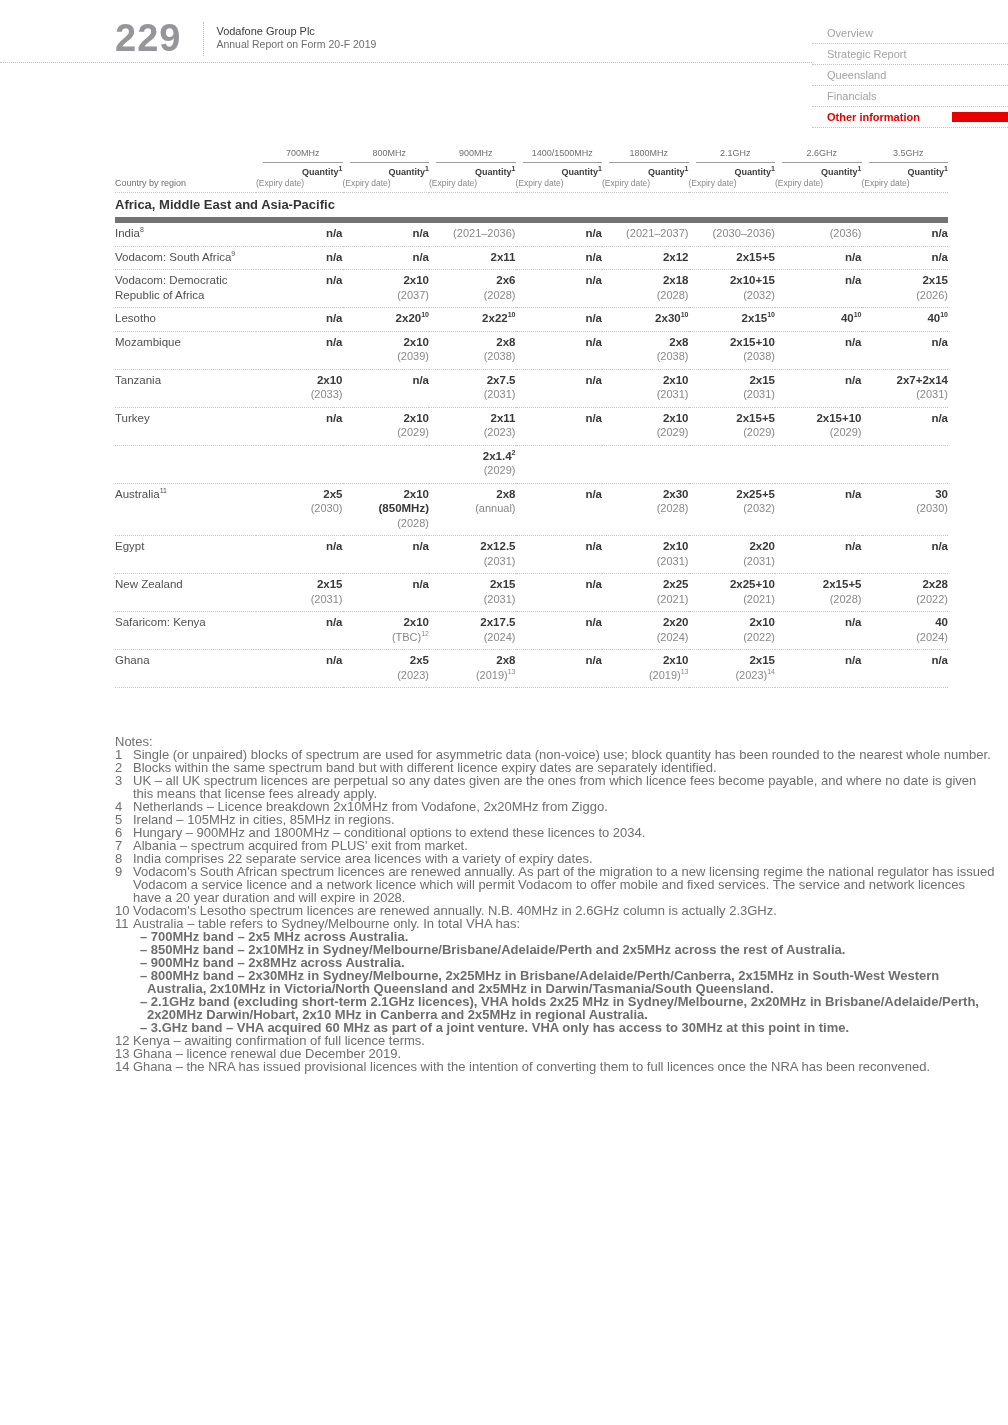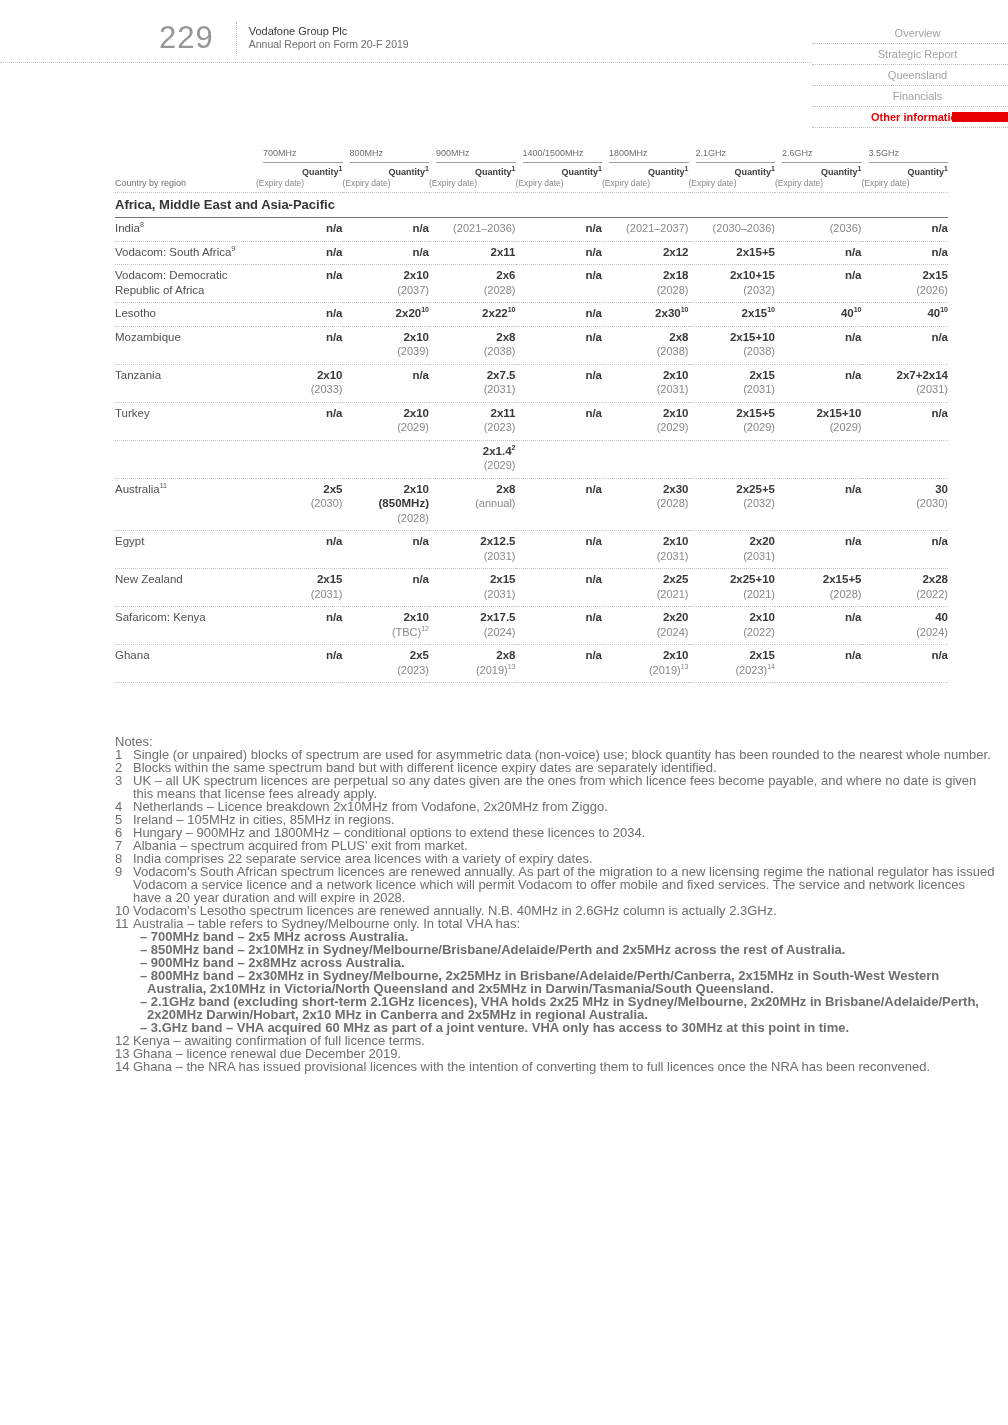--- a/index.html
+++ b/index.html
@@ -8,48 +8,48 @@
     position:relative;
     width:1008px; height:1425px;
     font-family:"Liberation Sans", sans-serif;
     color:#4a4a4c;
     overflow:hidden;
   }
   sup { font-size:7px; vertical-align:super; line-height:0; }
 
   
   .hdr { position:absolute; left:115px; top:20px; display:flex; align-items:flex-start; }
-  .page-num { font-size:31px; color:#95959a; font-weight:400; letter-spacing:1px; line-height:36px;margin-left:44px; }
+  .page-num { font-size:38px; color:#95959a; font-weight:700; letter-spacing:1px; line-height:36px; }
   .hdr-div { border-left:1px dotted #bdbdbf; height:34px; margin:2px 0 0 22px; }
   .hdr-txt { margin:4px 0 0 12px; }
   .hdr-company { font-size:11px; font-weight:normal; color:#3b3b3d; line-height:14px; }
   .hdr-report { font-size:10.5px; color:#6e6e70; line-height:13px; }
   .hdr-rule { position:absolute; left:0; top:62px; width:812px; border-top:1px dotted #c3c3c5; }
 
   
-  .nav { position:absolute; left:812px; top:23px; width:196px;text-align:center; }
+  .nav { position:absolute; left:812px; top:23px; width:196px; }
   .nav-item { position:relative; height:21px; border-bottom:1px dotted #c3c3c5; padding-left:15px; }
   .nav-item span.lbl { font-size:11px; color:#a3a3a6; line-height:19px; display:inline-block; }
   .nav-item.active span.lbl { color:#e60000; font-weight:bold; }
   .nav-redbar { position:absolute; right:0; top:5px; width:56px; height:10px; background:#e60000; display:none; }
   .nav-item.active .nav-redbar { display:block; }
 
   
   .tbl-wrap { position:absolute; left:115px; top:148px; width:833px; }
   table { border-collapse:collapse; table-layout:fixed; width:833px; }
   col.c-country { width:141px; }
   th, td { vertical-align:top; padding:0; font-weight:normal; }
   thead th { vertical-align:bottom; border-bottom:1px dotted #c6c6c8; padding-bottom:3px; }
-  .fl { font-size:9px; color:#6d6e71; text-align:left; padding:0 0 3px 0; border-bottom:1px solid #9b9da0; margin-left:7px; line-height:11px; }
+  .fl { font-size:9px; color:#6d6e71; text-align:center; padding:0 0 3px 0; border-bottom:1px solid #9b9da0; margin-left:7px; line-height:11px; }
   .qh { font-size:9px; font-weight:bold; color:#3d3d3f; text-align:right; padding-top:4px; line-height:11px; }
   .eh { font-size:8.5px; color:#87888a; text-align:left; line-height:11px; }
   .country-h { font-size:9px; color:#6d6e71; text-align:left; line-height:11px; }
   .section-row td {
     font-size:13px; font-weight:bold; color:#353537;
-    padding:4px 0 5px 0; border-bottom:1px solid #737373;
+    padding:4px 0 5px 0; border-bottom:6px solid #737373;
   }
   tbody td { border-bottom:1px dotted #c6c6c8; padding:3px 0 5px 0; }
   td.country { text-align:left; font-size:11.5px; color:#505052; line-height:14.5px; }
   td.val { text-align:right; }
   .qty { font-size:11.5px; font-weight:bold; color:#39393b; line-height:14.5px; }
   .date { font-size:11px; color:#87888a; line-height:14.5px; }
   tr.gap td { padding-bottom:14px; }
 
   
   .notes { position:absolute; left:115px; top:735px; width:880px; font-size:13px; color:#6e6e70; }

